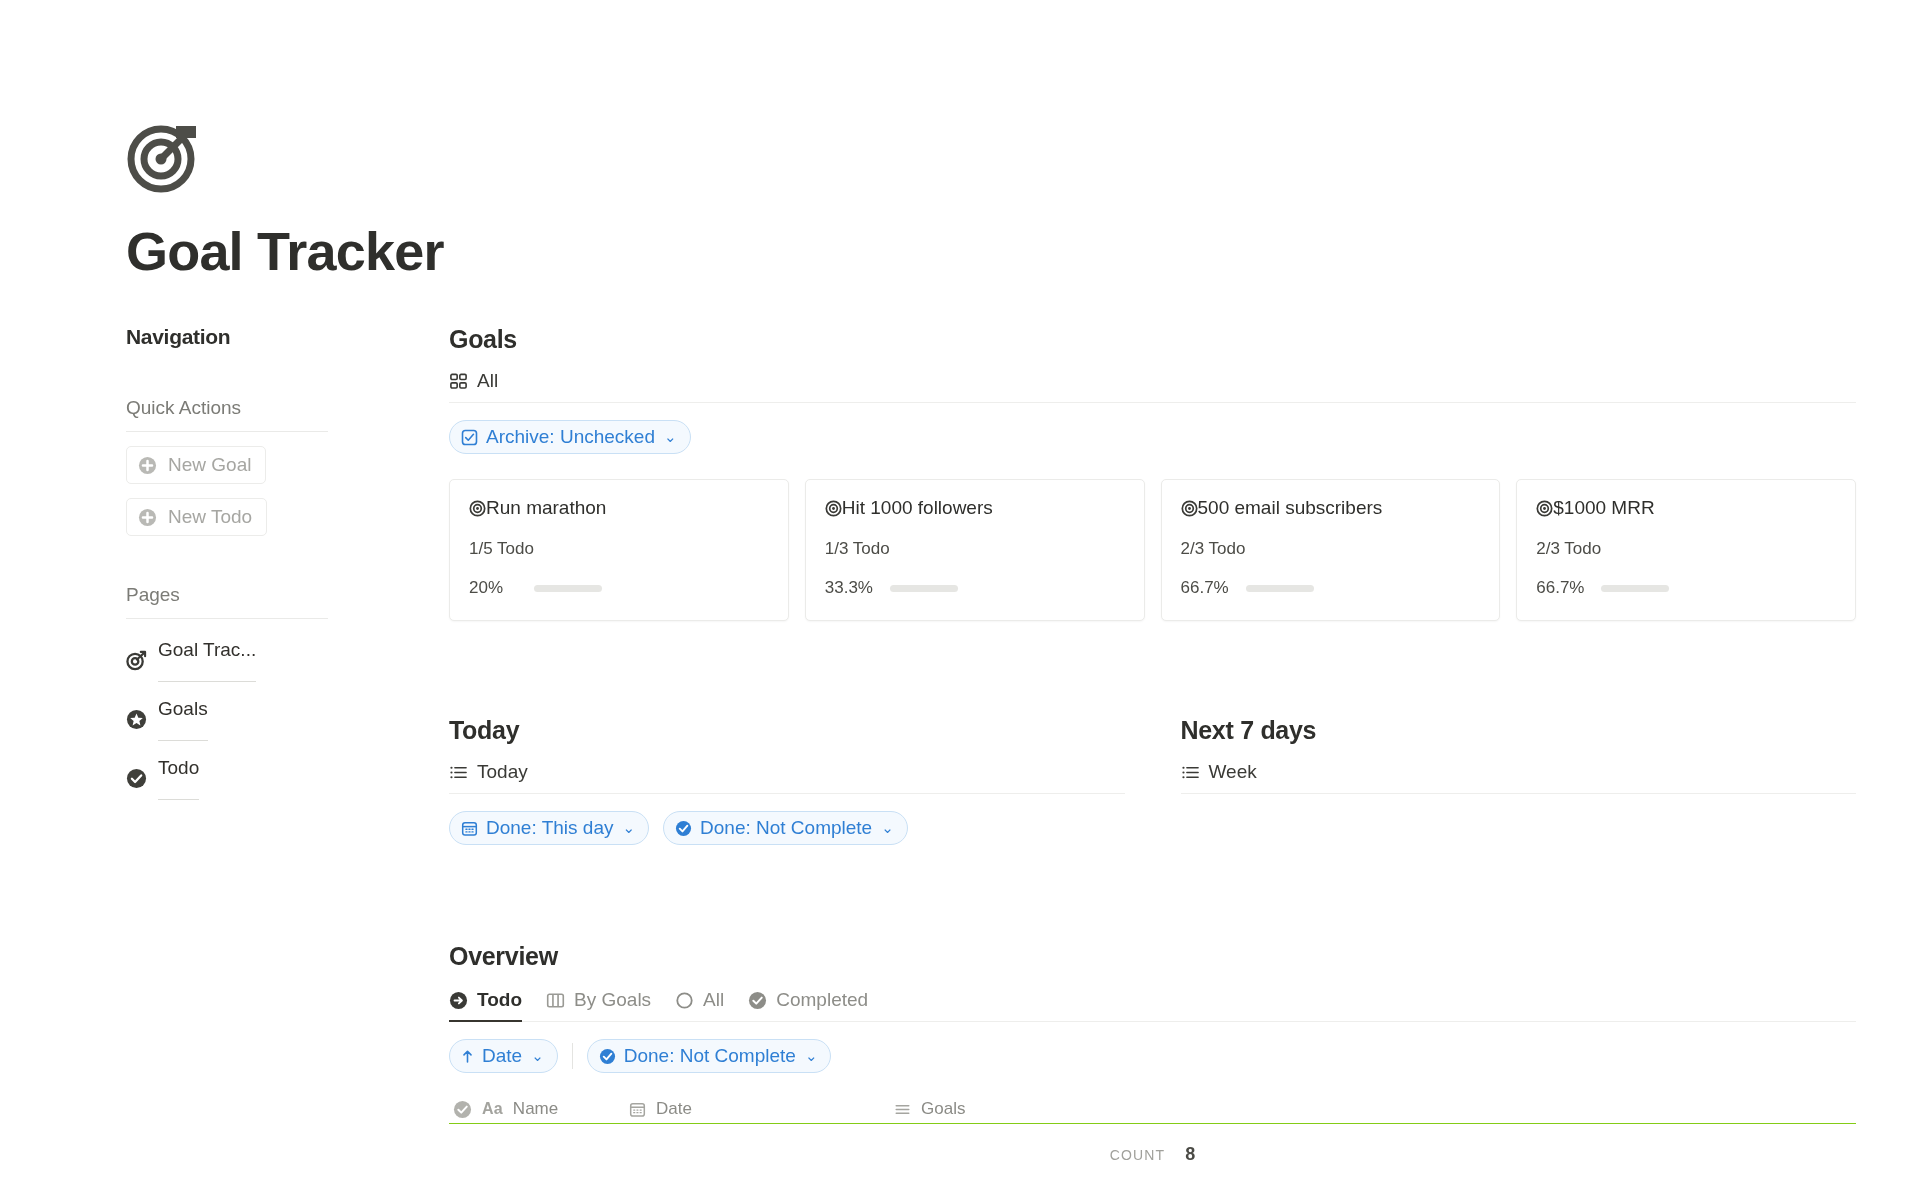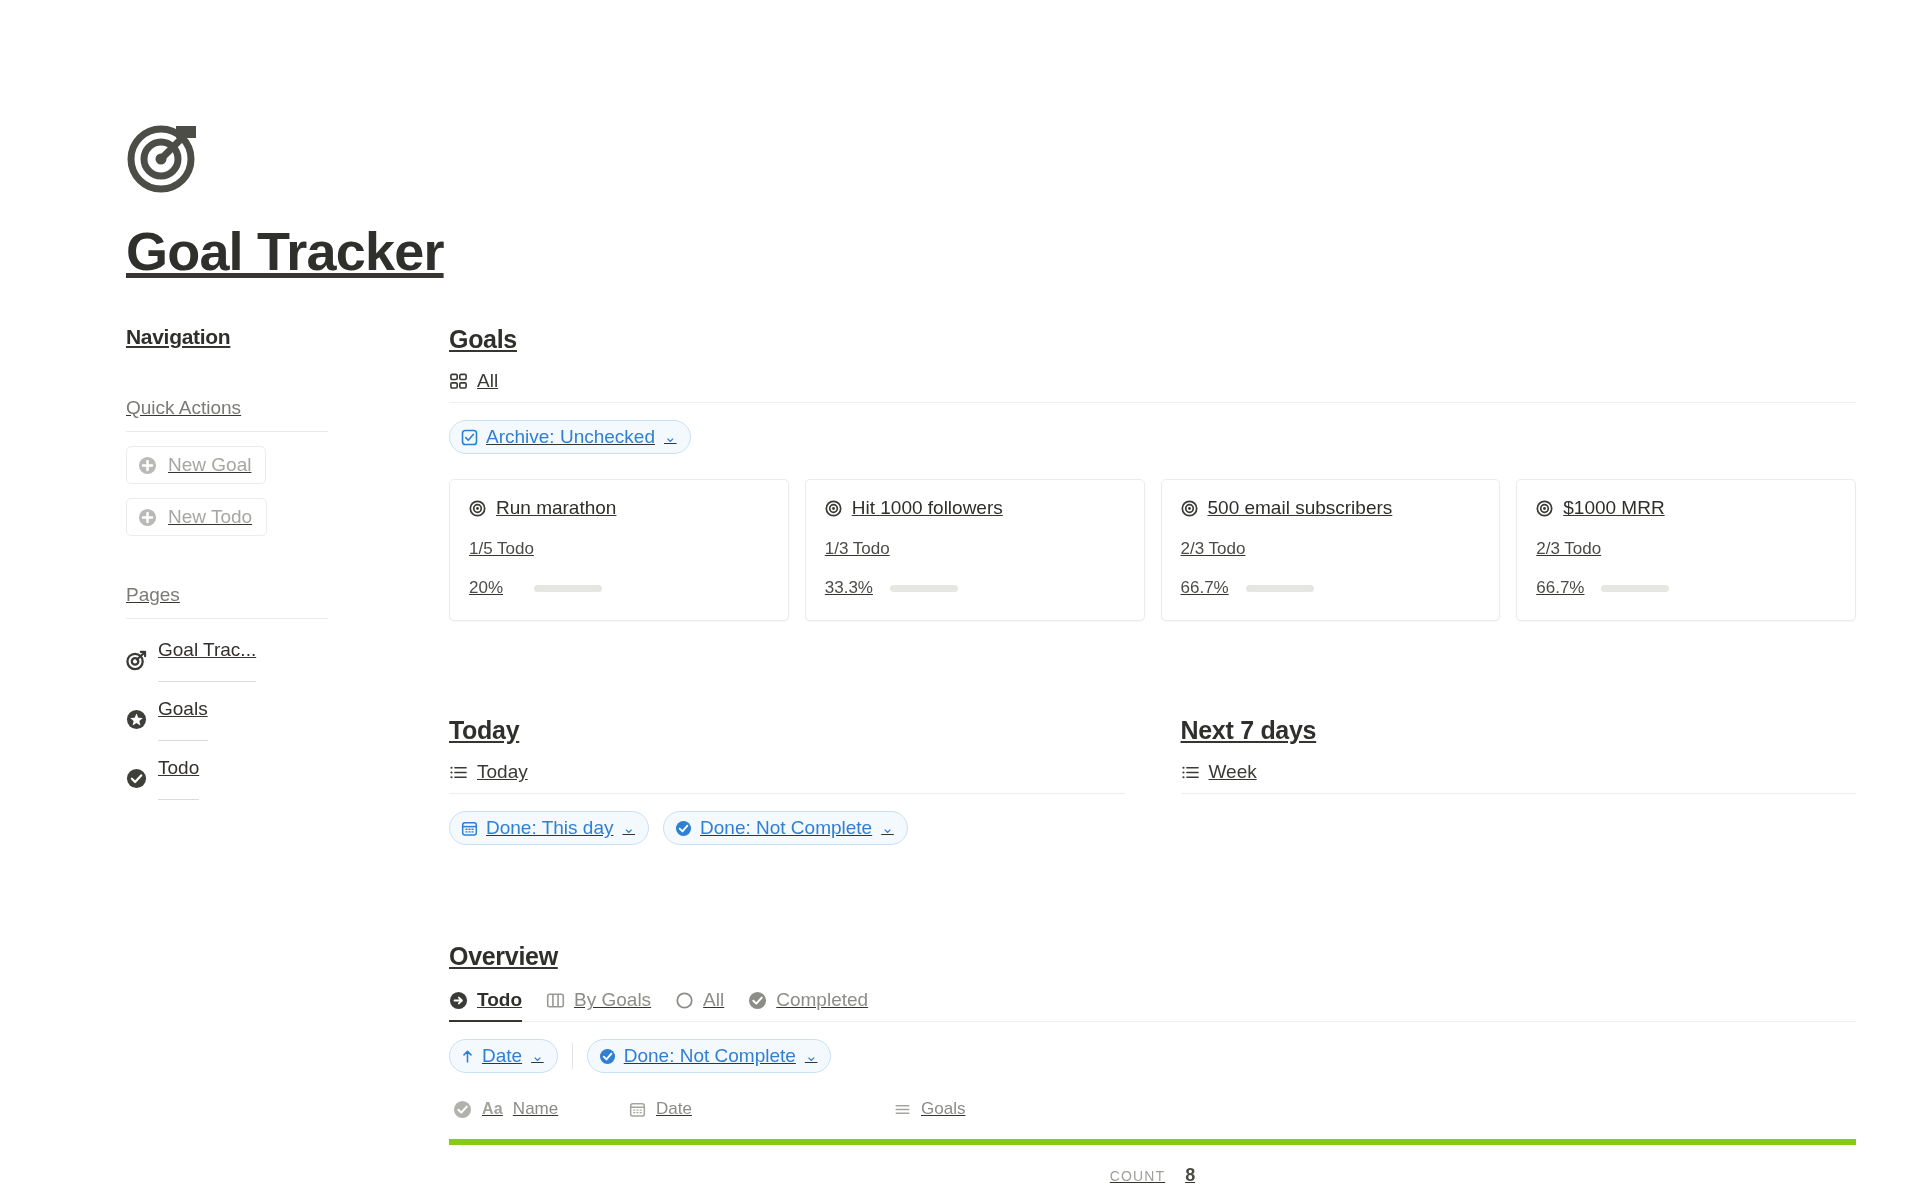--- a/index.html
+++ b/index.html
@@ -3,21 +3,21 @@
 <meta charset="utf-8">
 <style>
   * { box-sizing: border-box; margin: 0; padding: 0; }
   html, body {
     width: 1920px; height: 1199px;
     background: #ffffff;
     font-family: "Liberation Sans", sans-serif;
     color: #37352f;
     overflow: hidden;
   }
-  .page { position: relative; width: 1920px; height: 1199px; padding: 0; text-decoration: underline; }
+  .page { position: relative; width: 1920px; height: 1199px; padding: 0; }
 
   
   .header { padding: 116px 0 0 126px; }
   .page-icon { width: 78px; height: 78px; display: block; }
   .page-title {
     font-size: 54px; font-weight: 700; letter-spacing: -0.8px;
     color: #2f2f2c; margin-top: 28px; line-height: 1.1;
   }
 
   
@@ -76,21 +76,21 @@
   .chip .chev { font-size: 15px; color: #2f7fd4; margin-left: 1px; }
   .chip-sep { width: 1px; height: 26px; background: #e4e4e1; }
 
   
   .cards { display: flex; gap: 16px; margin-top: 25px; }
   .card {
     flex: 1 1 0; border: 1px solid #ebebe9; border-radius: 5px;
     padding: 17px 19px 22px 19px; background: #fff;
     box-shadow: 0 1px 2px rgba(15,15,15,0.04); cursor: pointer;
   }
-  .card-title { display: flex; align-items: center; gap: 10px; }
+  .card-title { display: flex; align-items: center; }
   .card-title .t { font-size: 19px; color: #2f2f2c; white-space: nowrap; }
   .card-sub { font-size: 17px; color: #4c4c47; margin-top: 20px; }
   .card-prog { display: flex; align-items: center; gap: 13px; margin-top: 19px; }
   .card-prog .pct { font-size: 17px; color: #4c4c47; min-width: 52px; }
   .track { width: 68px; height: 7px; border-radius: 4px; background: #e6e6e3; overflow: hidden; }
   .bar { height: 100%; border-radius: 4px; background: #5f9270; }
 
   
   .two-col { display: flex; gap: 56px; margin-top: 95px; }
   .col { flex: 1 1 0; min-width: 0; }
@@ -107,22 +107,22 @@
   }
   .ov-tab .ot-label { font-size: 19px; color: #8d8d88; }
   .ov-tab.active .ot-label { color: #2f2f2c; font-weight: 600; }
   .ov-tab.active::after {
     content: ""; position: absolute; left: 0; right: 0; bottom: -1px;
     height: 2px; background: #37352f;
   }
 
   .tbl-head {
     display: flex; align-items: center;
-    margin-top: 26px; padding-bottom: 20px;
-    border-bottom: 6px solid #84cc16;
+    margin-top: 26px; padding-bottom: 4px;
+    border-bottom: 1px solid #84cc16;
   }
   .th { display: flex; align-items: center; gap: 10px; }
   .th .th-label { font-size: 17px; color: #8b8b86; }
   .th-check { width: 180px; padding-left: 4px; }
   .th-date { flex: 0 0 265px; }
   .th-goals { flex: 1 1 auto; }
   .aa { font-size: 16px; color: #a3a39e; font-weight: 600; letter-spacing: 0.2px; }
 
   .count-row {
     display: flex; justify-content: center; align-items: baseline; gap: 20px;

